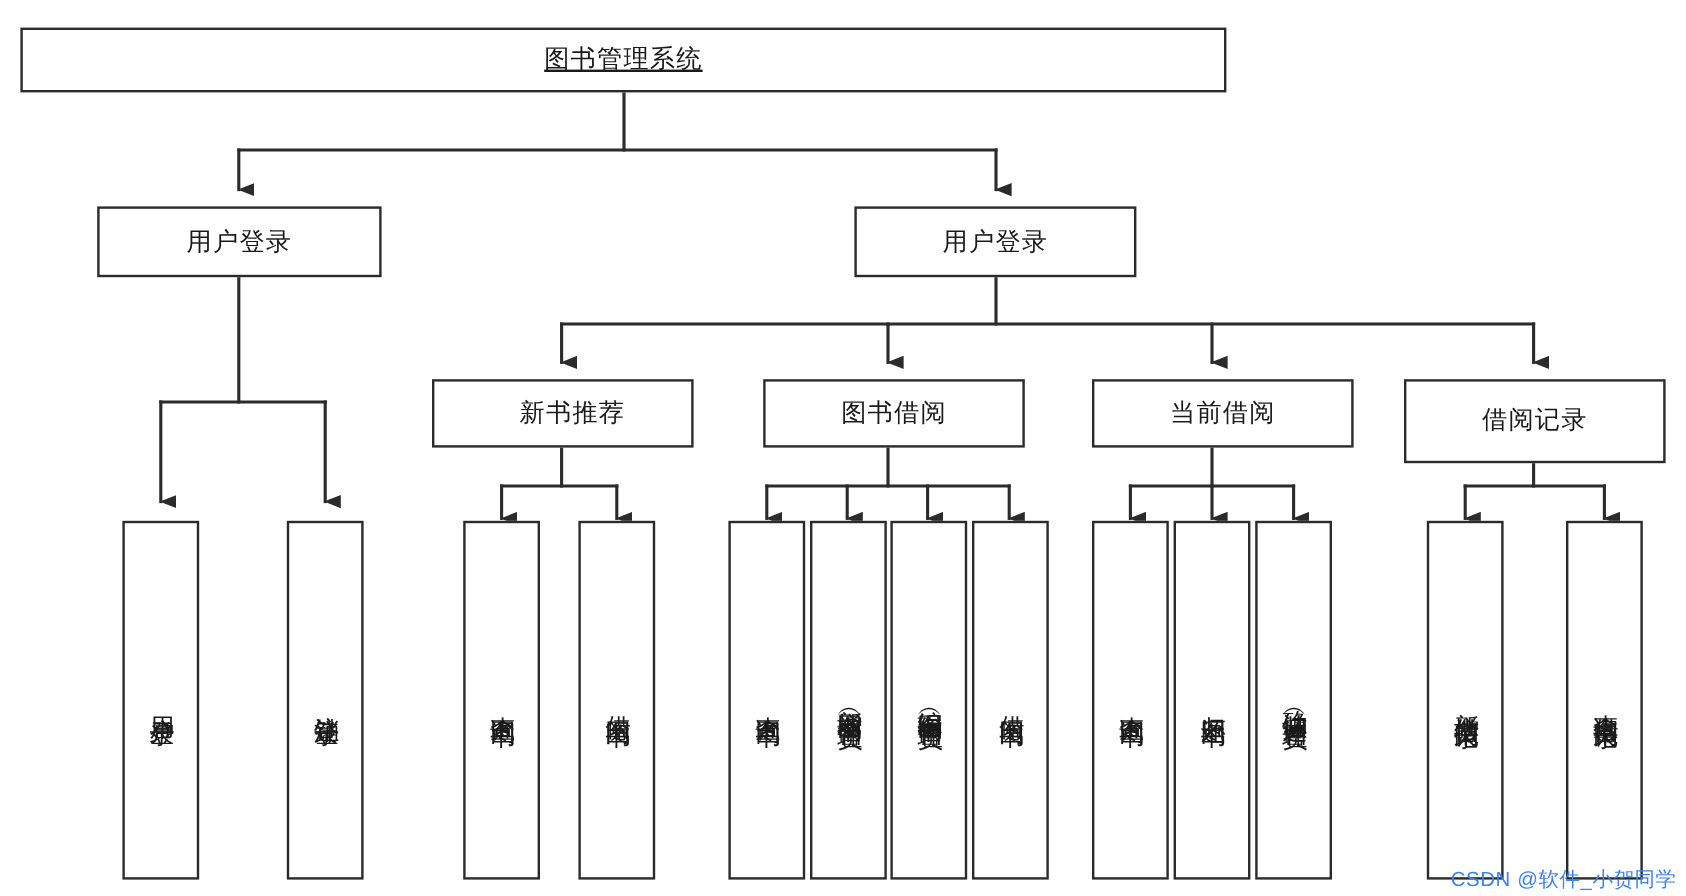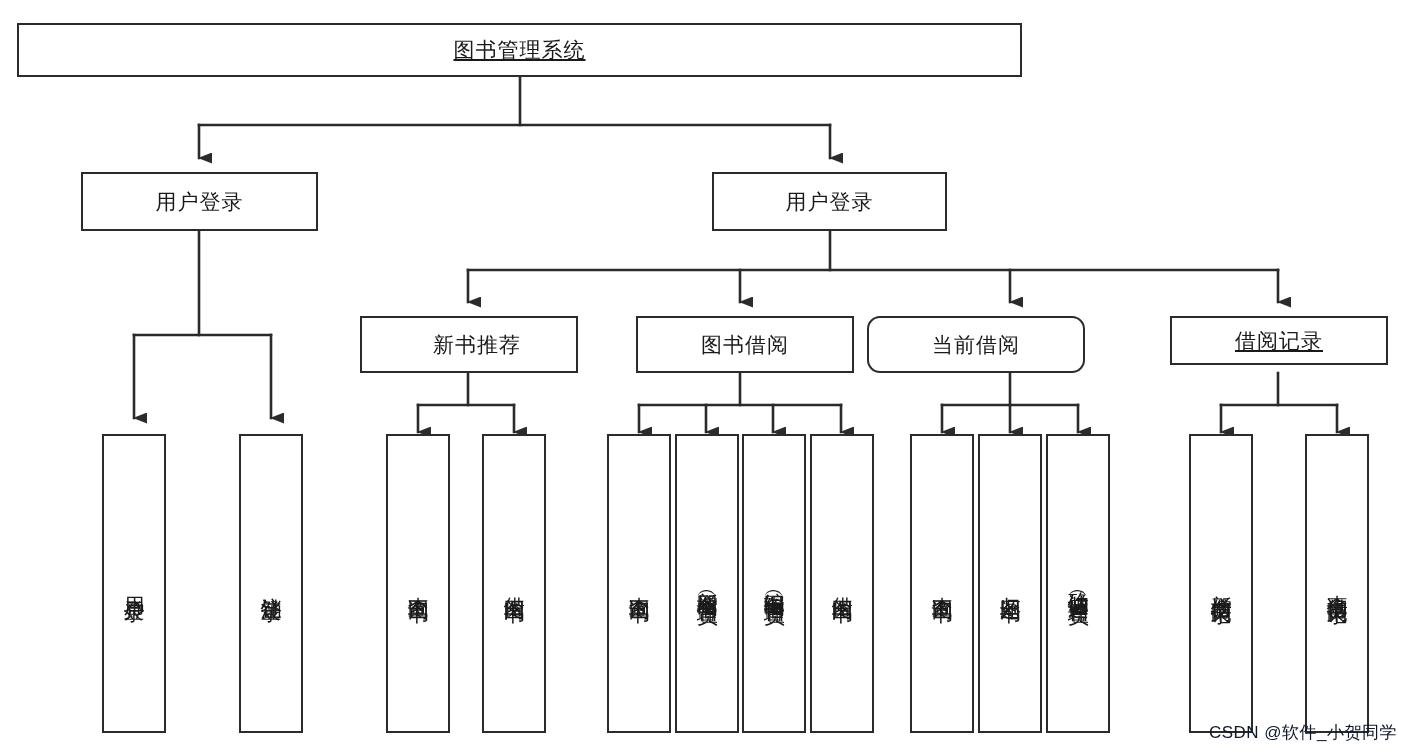--- a/index.html
+++ b/index.html
@@ -48,21 +48,21 @@
   .node.vert > span {
     display: block;
     writing-mode: vertical-rl;
     text-orientation: upright;
   }
   #watermark {
     position: absolute;
     right: 8px;
     bottom: 3px;
     font-size: 17px;
-    color: #0f172a;
+    color: #3b82f6;
     letter-spacing: 0.5px;
     white-space: nowrap;
     font-family: "Liberation Sans", "DejaVu Sans", sans-serif;
   }
 </style>
 </head>
 <body>
 
 <div id="canvas">
 
@@ -129,24 +129,24 @@
   <div class="node horiz" style="left:712px; top:172px; width:235px; height:59px;">
     <span>用户登录</span>
   </div>
 
   <div class="node horiz" style="left:360px; top:316px; width:218px; height:57px;padding-left:16px;">
     <span>新书推荐</span>
   </div>
   <div class="node horiz" style="left:636px; top:316px; width:218px; height:57px;">
     <span>图书借阅</span>
   </div>
-  <div class="node horiz" style="left:867px; top:316px; width:218px; height:57px;border-radius:13px;">
+  <div class="node horiz" style="left:910px; top:316px; width:218px; height:57px;">
     <span>当前借阅</span>
   </div>
-  <div class="node horiz" style="left:1170px; top:316px; width:218px; height:49px;text-decoration:underline;">
+  <div class="node horiz" style="left:1170px; top:316px; width:218px; height:70px;">
     <span>借阅记录</span>
   </div>
 
   <div class="node vert" style="left:102px; top:434px; width:64px; height:299px;">
     <span>用户登录</span>
   </div>
   <div class="node vert" style="left:239px; top:434px; width:64px; height:299px;">
     <span>注销登录</span>
   </div>
 

